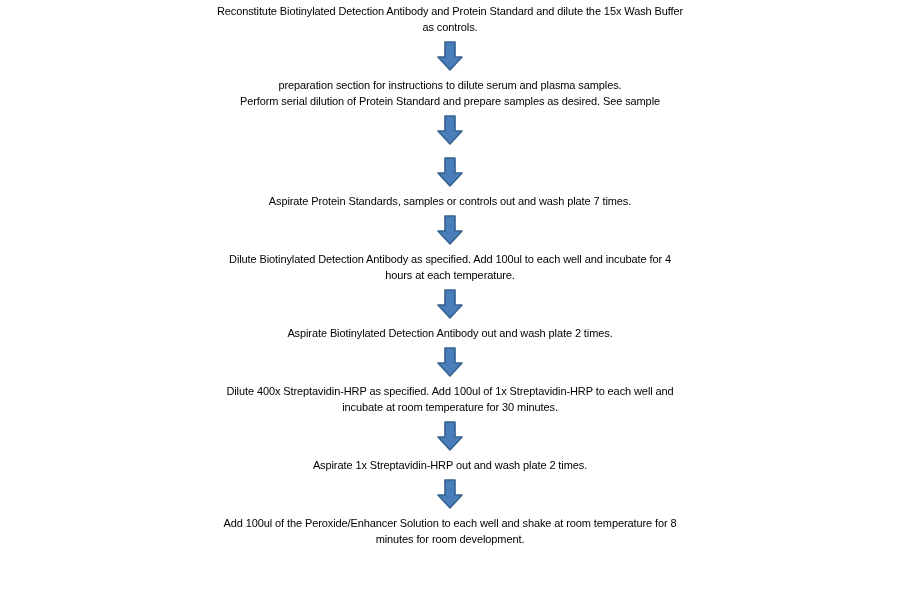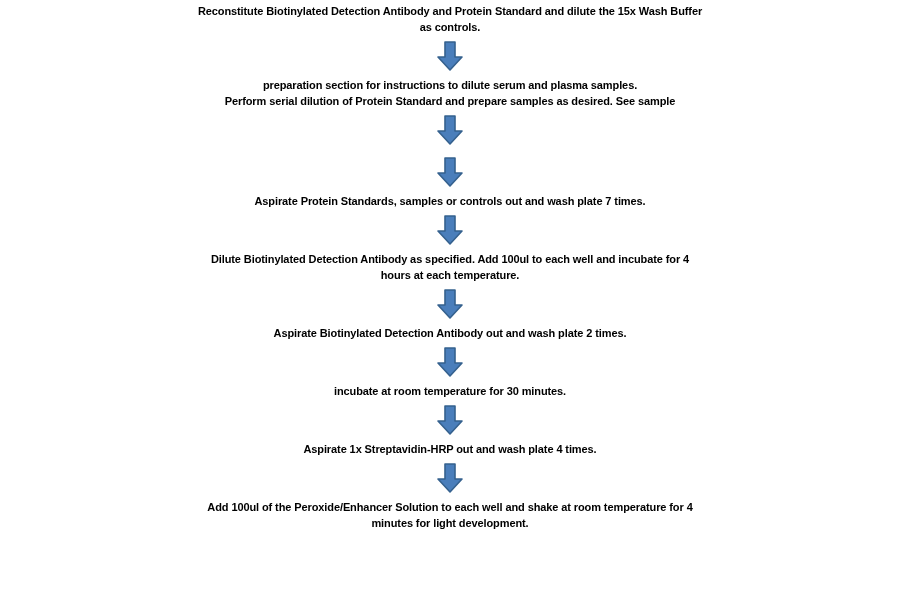--- a/index.html
+++ b/index.html
@@ -18,21 +18,21 @@
     padding-top: 3px;
     box-sizing: border-box;
     display: flex;
     flex-direction: column;
     align-items: center;
   }
   .step {
     width: 760px;
     text-align: center;
     font-size: 11px;
-    font-weight: 700;
+    font-weight: 400;
     color: #000000;
     line-height: 16px;
     letter-spacing: -0.1px;
   }
   .arrow-wrap {
     margin: 6px 0;
     height: 30px;
     display: flex;
     justify-content: center;
   }
@@ -99,37 +99,38 @@
     <div>Aspirate Biotinylated Detection Antibody out and wash plate 2 times.</div>
   </div>
 
   <div class="arrow-wrap">
     <svg width="26" height="30" viewBox="0 0 26 30">
       <polygon points="8,1 18,1 18,16 25,16 13,29 1,16 8,16" stroke-width="1.6" stroke-linejoin="round" fill="#4a7ebb" stroke="#35618e"></polygon>
     </svg>
   </div>
 
   <div class="step">
+    <div>Dilute 400x Streptavidin-HRP as specified. Add 100ul of 1x Streptavidin-HRP to each well and</div>
     <div>incubate at room temperature for 30 minutes.</div>
   </div>
 
   <div class="arrow-wrap">
     <svg width="26" height="30" viewBox="0 0 26 30">
       <polygon points="8,1 18,1 18,16 25,16 13,29 1,16 8,16" stroke-width="1.6" stroke-linejoin="round" fill="#4a7ebb" stroke="#35618e"></polygon>
     </svg>
   </div>
 
   <div class="step">
-    <div>Aspirate 1x Streptavidin-HRP out and wash plate 4 times.</div>
+    <div>Aspirate 1x Streptavidin-HRP out and wash plate 2 times.</div>
   </div>
 
   <div class="arrow-wrap">
     <svg width="26" height="30" viewBox="0 0 26 30">
       <polygon points="8,1 18,1 18,16 25,16 13,29 1,16 8,16" stroke-width="1.6" stroke-linejoin="round" fill="#4a7ebb" stroke="#35618e"></polygon>
     </svg>
   </div>
 
   <div class="step">
-    <div>Add 100ul of the Peroxide/Enhancer Solution to each well and shake at room temperature for 4</div>
-    <div>minutes for light development.</div>
+    <div>Add 100ul of the Peroxide/Enhancer Solution to each well and shake at room temperature for 8</div>
+    <div>minutes for room development.</div>
   </div>
 
 </div>
 
 </body></html>

